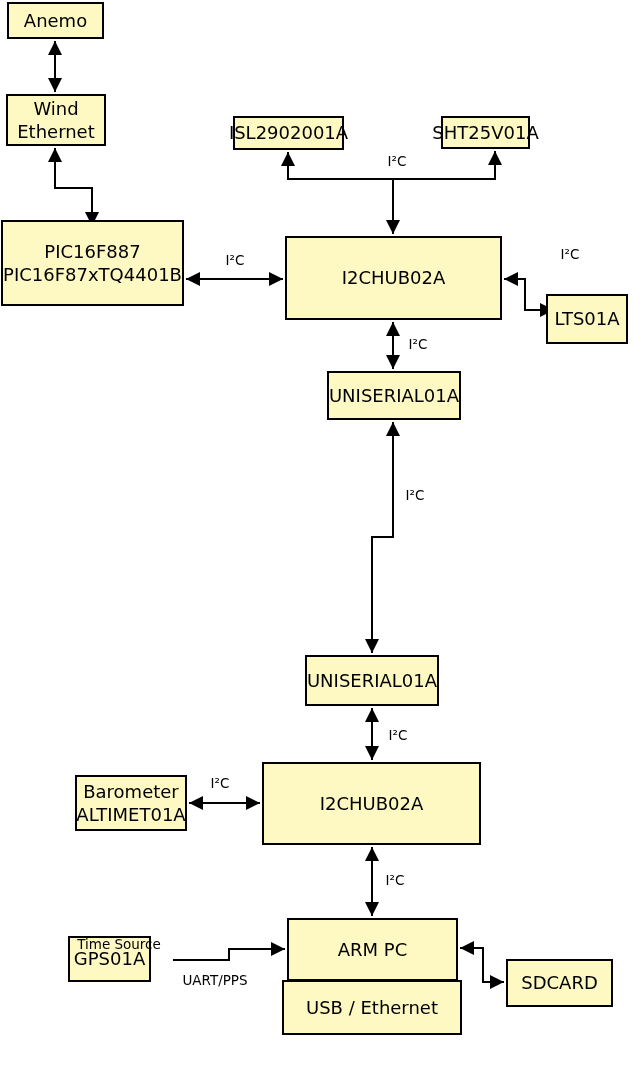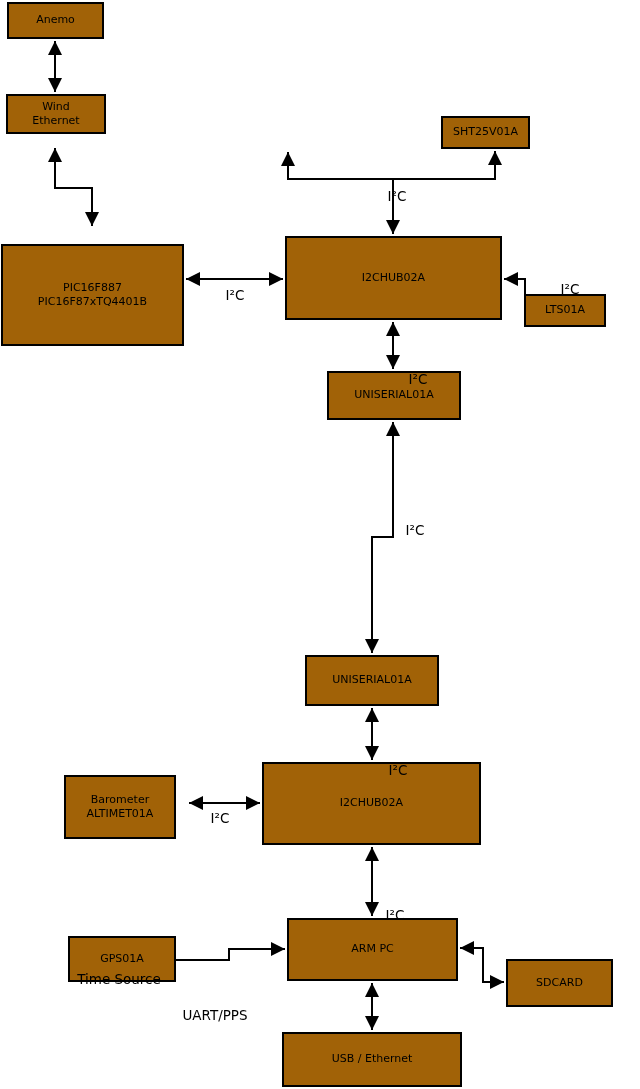--- a/index.html
+++ b/index.html
@@ -20,36 +20,35 @@
     position: absolute;
     left: 0;
     top: 0;
     width: 640px;
     height: 1089px;
   }
   .node {
     position: absolute;
     box-sizing: border-box;
     border: 2px solid #000000;
-    background: #a16207;
+    background: #fef9c3;
     display: flex;
     flex-direction: column;
     align-items: center;
     justify-content: center;
     text-align: left;
-    font-size: 11px;
+    font-size: 18px;
     line-height: 1.28;
     white-space: nowrap;
   }
   .edge-label {
     position: absolute;
     transform: translate(-50%, -50%);
     font-size: 13.5px;
     white-space: nowrap;
-    margin-top: 35px;
   }
 </style>
 </head>
 <body>
 
 <div class="canvas">
 
   <svg class="wires" viewBox="0 0 640 1089" xmlns="http://www.w3.org/2000/svg">
     <defs>
       <marker id="arr" viewBox="0 0 12 12" refX="12" refY="6" markerWidth="17" markerHeight="14" markerUnits="userSpaceOnUse" orient="auto-start-reverse">
@@ -71,73 +70,76 @@
       <path d="M173,960 L229,960 L229,949 L285,949" marker-end="url(#arr)"></path>
       <path d="M460,948 L483,948 L483,982 L504,982" marker-start="url(#arr)" marker-end="url(#arr)"></path>
       <path d="M372,983 L372,1030" marker-start="url(#arr)" marker-end="url(#arr)"></path>
     </g>
   </svg>
 
   <div class="node" style="left:7px;top:2px;width:97px;height:37px">
     <span>Anemo</span>
   </div>
 
-  <div class="node" style="left:6px;top:94px;width:100px;height:40px">
+  <div class="node" style="left:6px;top:94px;width:100px;height:52px">
     <span>Wind</span>
     <span>Ethernet</span>
   </div>
 
-  <div class="node" style="left:1px;top:244px;width:183px;height:102px">
+  <div class="node" style="left:1px;top:220px;width:183px;height:86px">
     <span>PIC16F887</span>
     <span>PIC16F87xTQ4401B</span>
   </div>
 
+  <div class="node" style="left:233px;top:116px;width:111px;height:34px">
+    <span>ISL2902001A</span>
+  </div>
 
   <div class="node" style="left:441px;top:116px;width:89px;height:33px">
     <span>SHT25V01A</span>
   </div>
 
   <div class="node" style="left:285px;top:236px;width:217px;height:84px">
     <span>I2CHUB02A</span>
   </div>
 
-  <div class="node" style="left:524px;top:294px;width:82px;height:33px">
+  <div class="node" style="left:546px;top:294px;width:82px;height:50px">
     <span>LTS01A</span>
   </div>
 
   <div class="node" style="left:327px;top:371px;width:134px;height:49px">
     <span>UNISERIAL01A</span>
   </div>
 
   <div class="node" style="left:305px;top:655px;width:134px;height:51px">
     <span>UNISERIAL01A</span>
   </div>
 
-  <div class="node" style="left:64px;top:775px;width:112px;height:64px">
+  <div class="node" style="left:75px;top:775px;width:112px;height:56px">
     <span>Barometer</span>
     <span>ALTIMET01A</span>
   </div>
 
   <div class="node" style="left:262px;top:762px;width:219px;height:83px">
     <span>I2CHUB02A</span>
   </div>
 
-  <div class="node" style="left:68px;top:936px;width:108px;height:46px">
+  <div class="node" style="left:68px;top:936px;width:83px;height:46px">
     <span>GPS01A</span>
   </div>
 
   <div class="node" style="left:287px;top:918px;width:171px;height:63px">
     <span>ARM PC</span>
   </div>
 
   <div class="node" style="left:506px;top:959px;width:107px;height:48px">
     <span>SDCARD</span>
   </div>
 
-  <div class="node" style="left:282px;top:1032px;width:180px;height:55px">
+  <div class="node" style="left:282px;top:980px;width:180px;height:55px">
     <span>USB / Ethernet</span>
   </div>
 
   <div class="edge-label" style="left:397px;top:161px">I²C</div>
   <div class="edge-label" style="left:235px;top:260px">I²C</div>
   <div class="edge-label" style="left:570px;top:254px">I²C</div>
   <div class="edge-label" style="left:418px;top:344px">I²C</div>
   <div class="edge-label" style="left:415px;top:495px">I²C</div>
   <div class="edge-label" style="left:398px;top:735px">I²C</div>
   <div class="edge-label" style="left:220px;top:783px">I²C</div>

